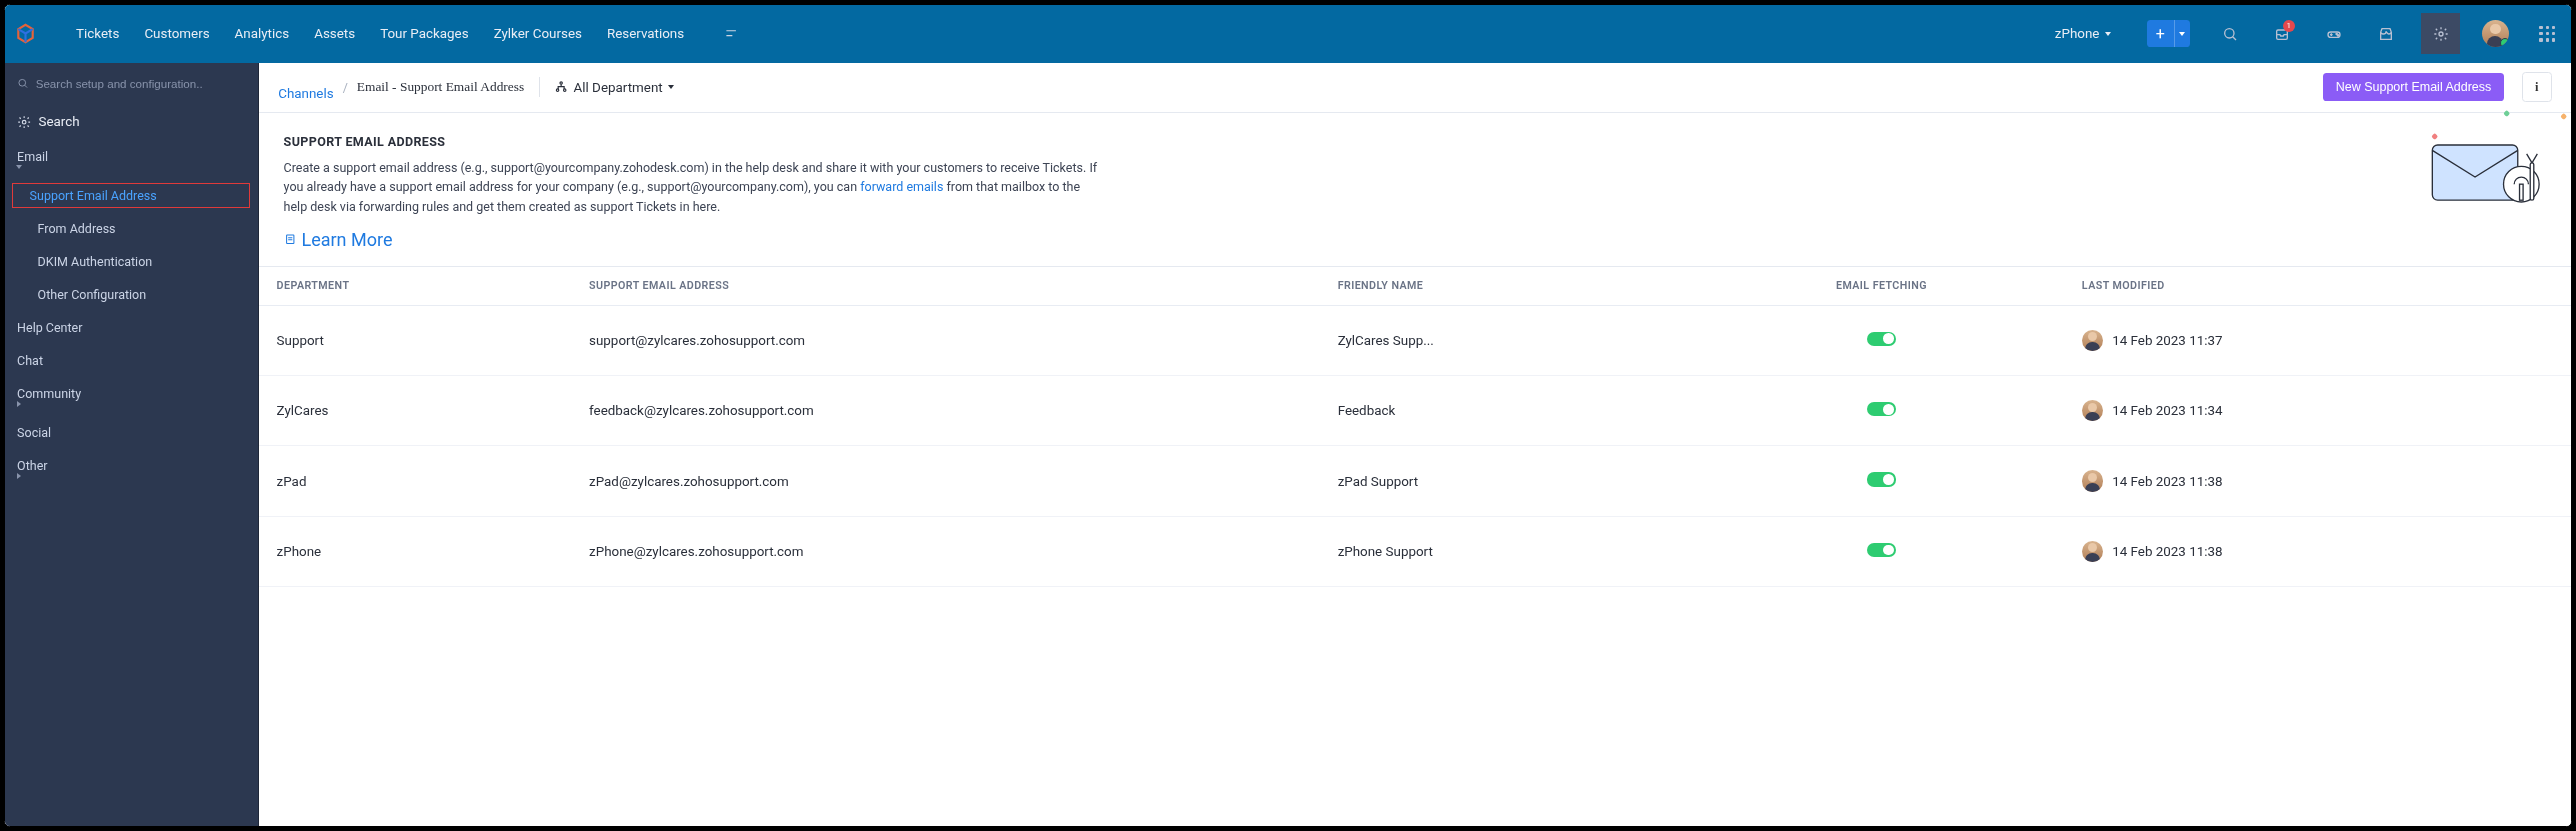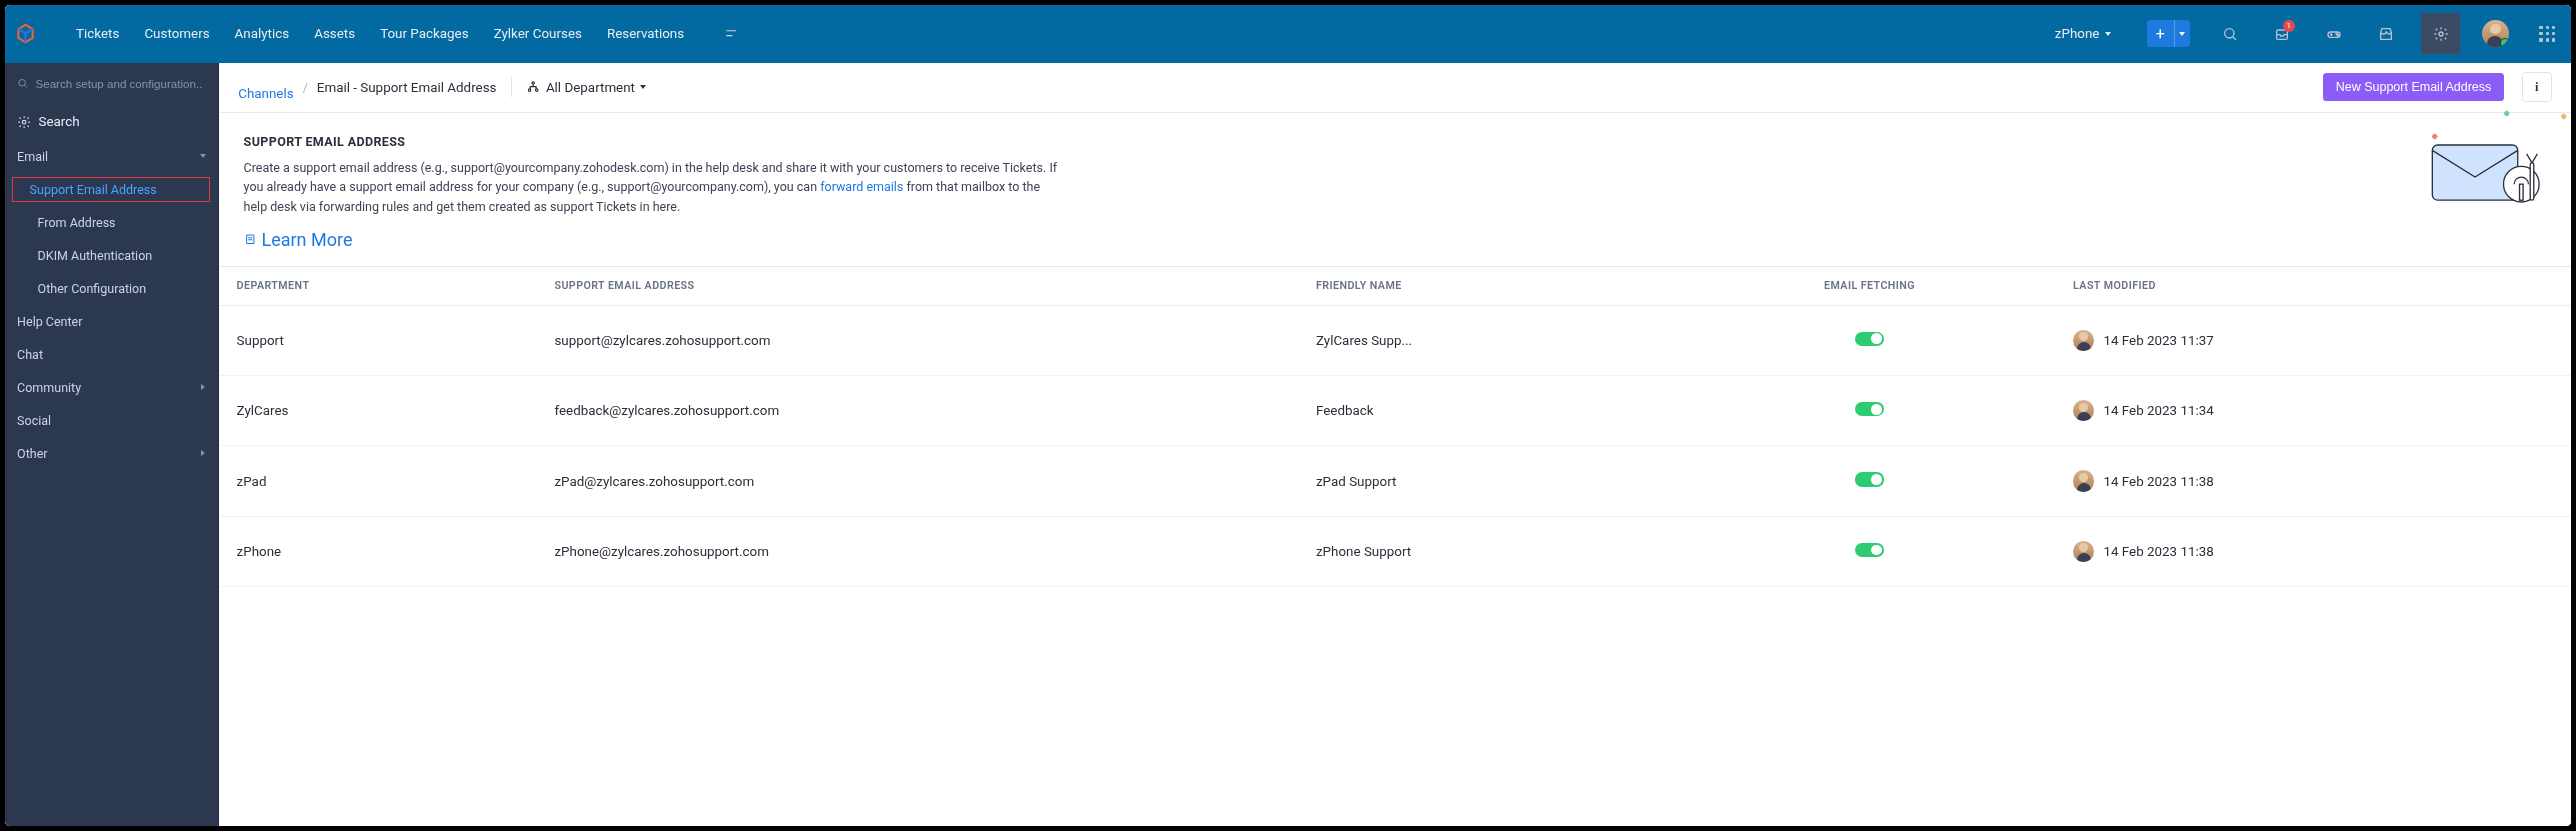--- a/index.html
+++ b/index.html
@@ -116,41 +116,42 @@
     width:34px;height:41px;display:flex;align-items:center;justify-content:center;cursor:pointer;
   }
   .apps-grid .g { width:16px;height:16px; display:grid; grid-template-columns:repeat(3,3.6px); grid-template-rows:repeat(3,3.6px); gap:2.7px;}
   .apps-grid .g span{background:#b8c0d2;border-radius:0.9px;}
 
   
   .body {
     flex:1; display:flex; min-height:0;
   }
   .sidebar {
-    width: 214px; background:#2c3850; color:#cfd6e4;
+    width: 254px; background:#2c3850; color:#cfd6e4;
     display:flex;flex-direction:column;
     border-right:0.9px solid #1f2738;
   }
   .side-search {
     height:41px; display:flex;align-items:center; gap:7.1px;
     padding:0 12.5px; color:#8893ab;
   }
   .side-search input {
     background:transparent;border:none;outline:none;color:#cfd6e4;
     font-size:11.6px; width:100%;
   }
   .side-search input::placeholder{color:#8893ab;}
   .side-section {
     display:flex;align-items:center; gap:7.1px;
     padding:10.7px 12.5px; font-size:13.4px; color:#e9edf5;
   }
   .side-item {
-    display:flex;align-items:center;justify-content:space-between;
+    display:flex;justify-content:space-between;
     padding:9px 12.5px; font-size:12.5px; cursor:pointer;
     color:#cbd4e6;
+    flex-direction:column;
   }
   .side-item.sub { padding-left:33px; font-size:12.5px; }
   .side-item.active {
     color:#4aa3ff;
   }
   .side-item.highlight {
     outline:1.8px solid #e03a3a;
     outline-offset:-3.6px;
     margin:1.8px 5.4px;
     padding:7.1px 7.1px 7.1px 19.6px;
@@ -165,21 +166,21 @@
   .chev.down{ transform:rotate(90deg); }
 
   
   .main { flex:1; display:flex;flex-direction:column; background:#fff; min-width:0;}
   .crumbbar {
     height:50px; display:flex; align-items:center;
     padding:0 19.6px; border-bottom:0.9px solid #e5e9f0; gap:9px;
   }
   .crumb-link { color:#1f7ae0; font-size:13.4px; cursor:pointer;margin-top:12px;}
   .crumb-sep { color:#aab2c0; }
-  .crumb-cur { color:#2a2f3a; font-size:13.4px; }
+  .crumb-cur { color:#2a2f3a; font-size:13.4px;font-family:Liberation Serif, serif; }
   .crumb-divider { width:0.9px;height:19.6px;background:#dfe3ea; margin:0 5.4px;}
   .dept-filter {
     display:flex;align-items:center;gap:5.4px; color:#2a2f3a; font-size:13.4px; cursor:pointer;
   }
   .dept-filter svg{width:14.3px;height:14.3px;stroke:#2a2f3a;fill:none;stroke-width:2;}
   .crumb-spacer{flex:1;}
   .btn-primary{
     background:#8b5cf6;color:#fff;border:none;border-radius:3.6px;
     padding:7.1px 12.5px;font-size:12.5px;cursor:pointer;
   }

